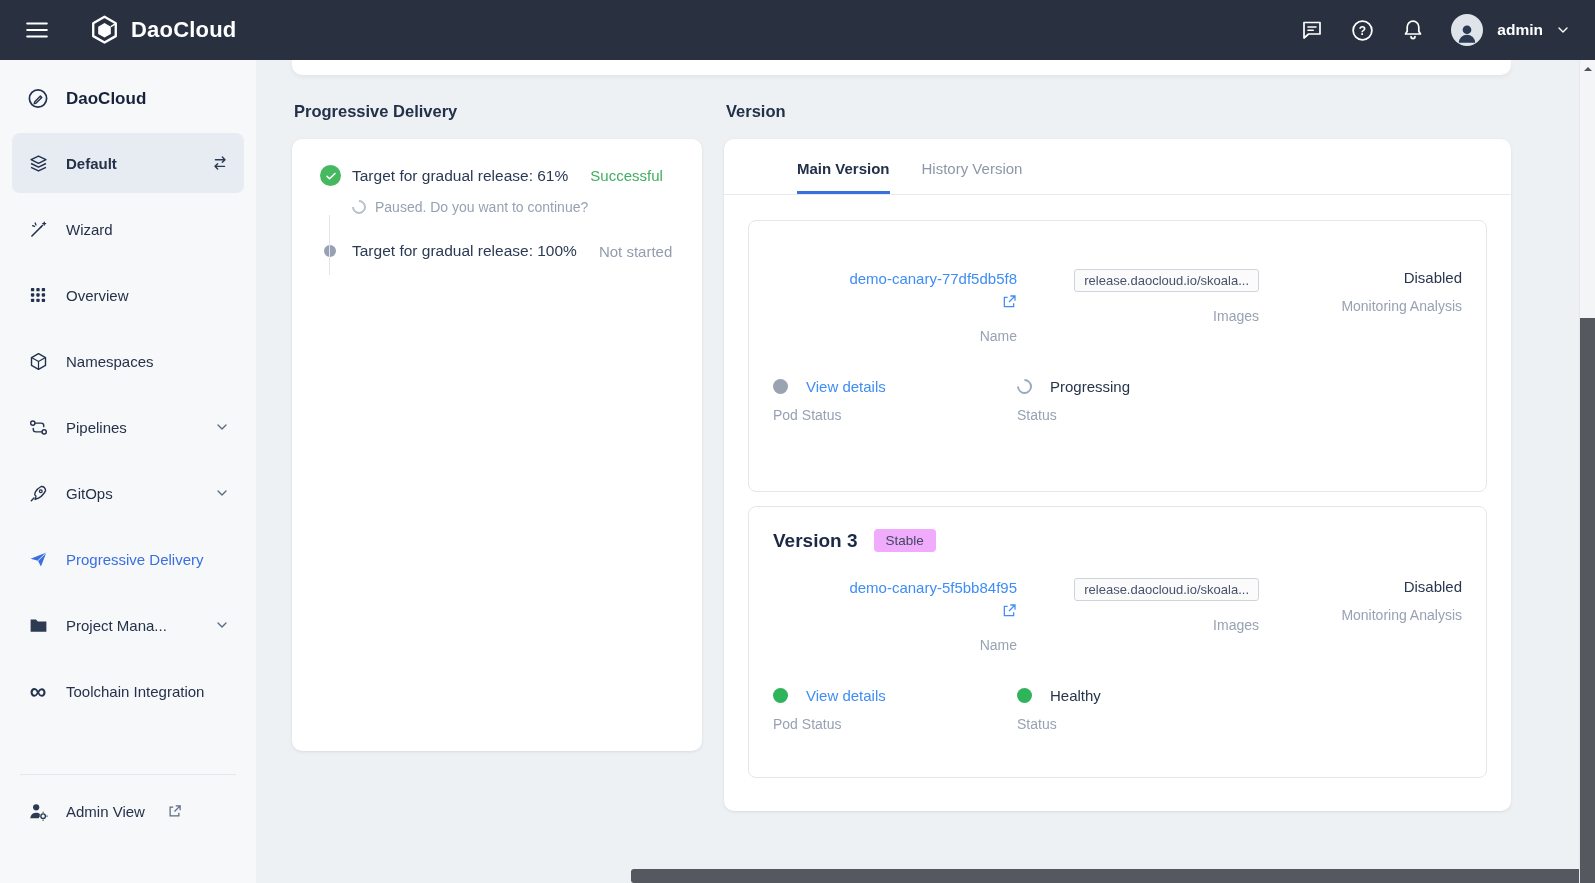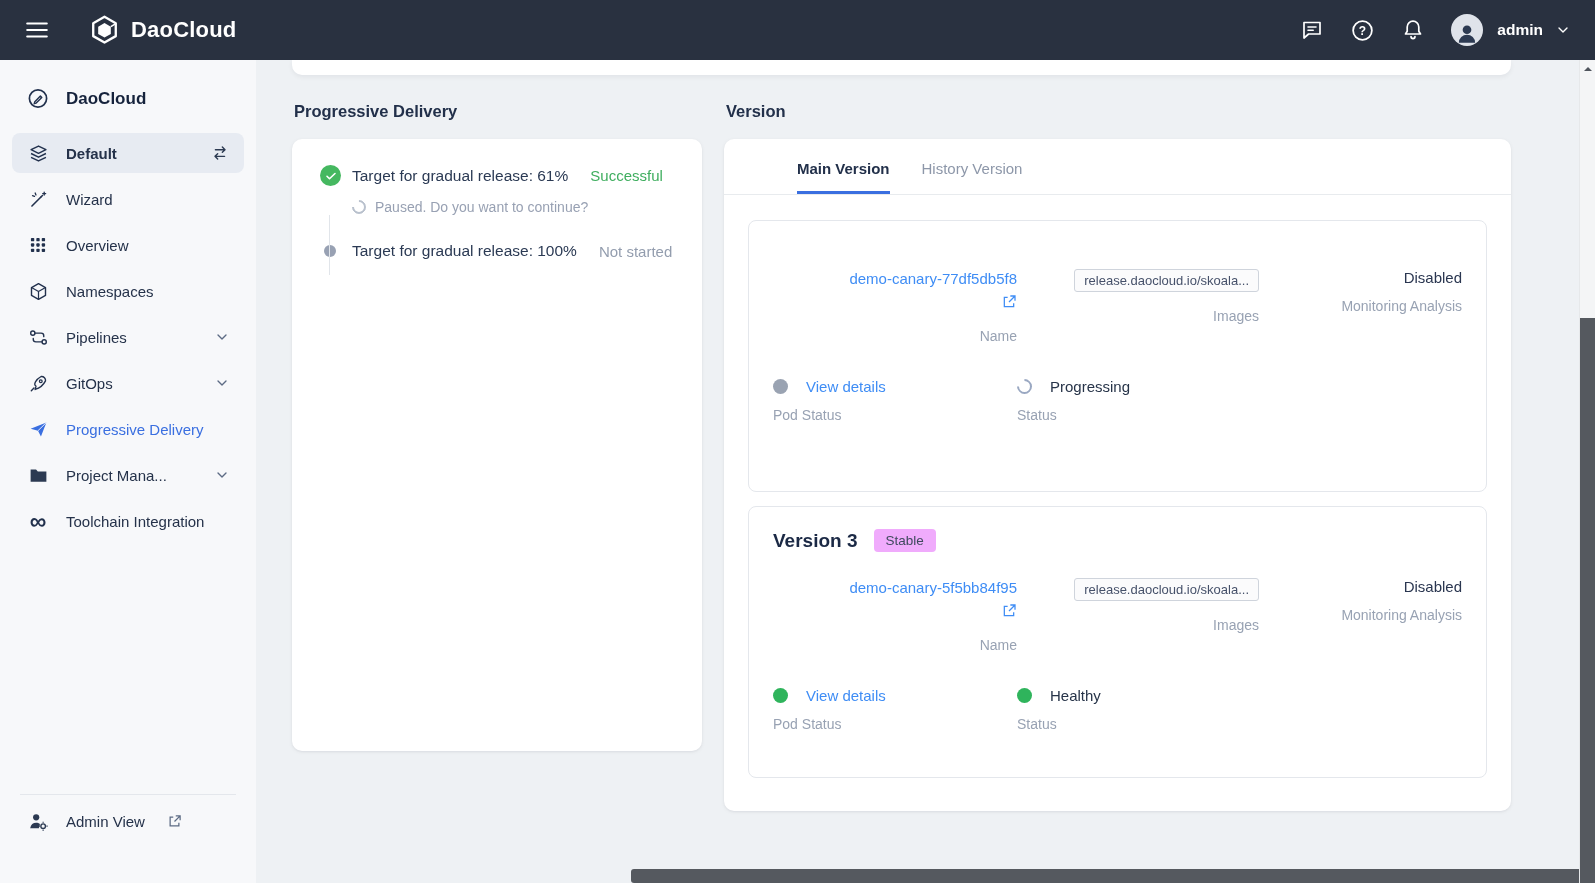--- a/index.html
+++ b/index.html
@@ -19,21 +19,21 @@
             display:flex; align-items:flex-end; justify-content:center; cursor:pointer; }
   .admin-name { color:#fff; font-size:15.5px; font-weight:700; margin-left:-12px; }
   .tb-chevron { display:flex; align-items:center; cursor:pointer; margin-left:-14px; }
 
   
   .sidebar { position:absolute; top:60px; left:0; width:256px; bottom:0; background:#f7f8fa;
              display:flex; flex-direction:column; z-index:20; }
   .wb-header { display:flex; align-items:center; gap:16px; padding:26px 24px 14px 26px; }
   .wb-header .wb-label { font-size:17px; font-weight:600; color:#16233c; }
   .side-nav { padding:2px 0; }
-  .side-item { display:flex; align-items:center; gap:16px; height:40px; margin:6px 12px; padding:0 14px;
+  .side-item { display:flex; align-items:center; gap:16px; height:60px; margin:6px 12px; padding:0 14px;
                border-radius:8px; cursor:pointer; font-size:15px; color:#25324a; }
   .side-item.active-row { background:#e7ebf2; }
   .side-item .slabel { white-space:nowrap; overflow:hidden; text-overflow:ellipsis; }
   .side-item .slabel.strong { font-weight:600; }
   .side-item.active-link { color:#3a6fe0; font-weight:500; }
   .right-ic { margin-left:auto; display:flex; align-items:center; }
   .sicon { display:flex; align-items:center; justify-content:center; width:24px; }
   .infinity-glyph { font-size:23px; font-weight:700; color:#22314d; line-height:1; }
   .side-spacer { flex:1; }
   .side-divider { height:1px; background:#e4e7ec; margin:0 20px; }

